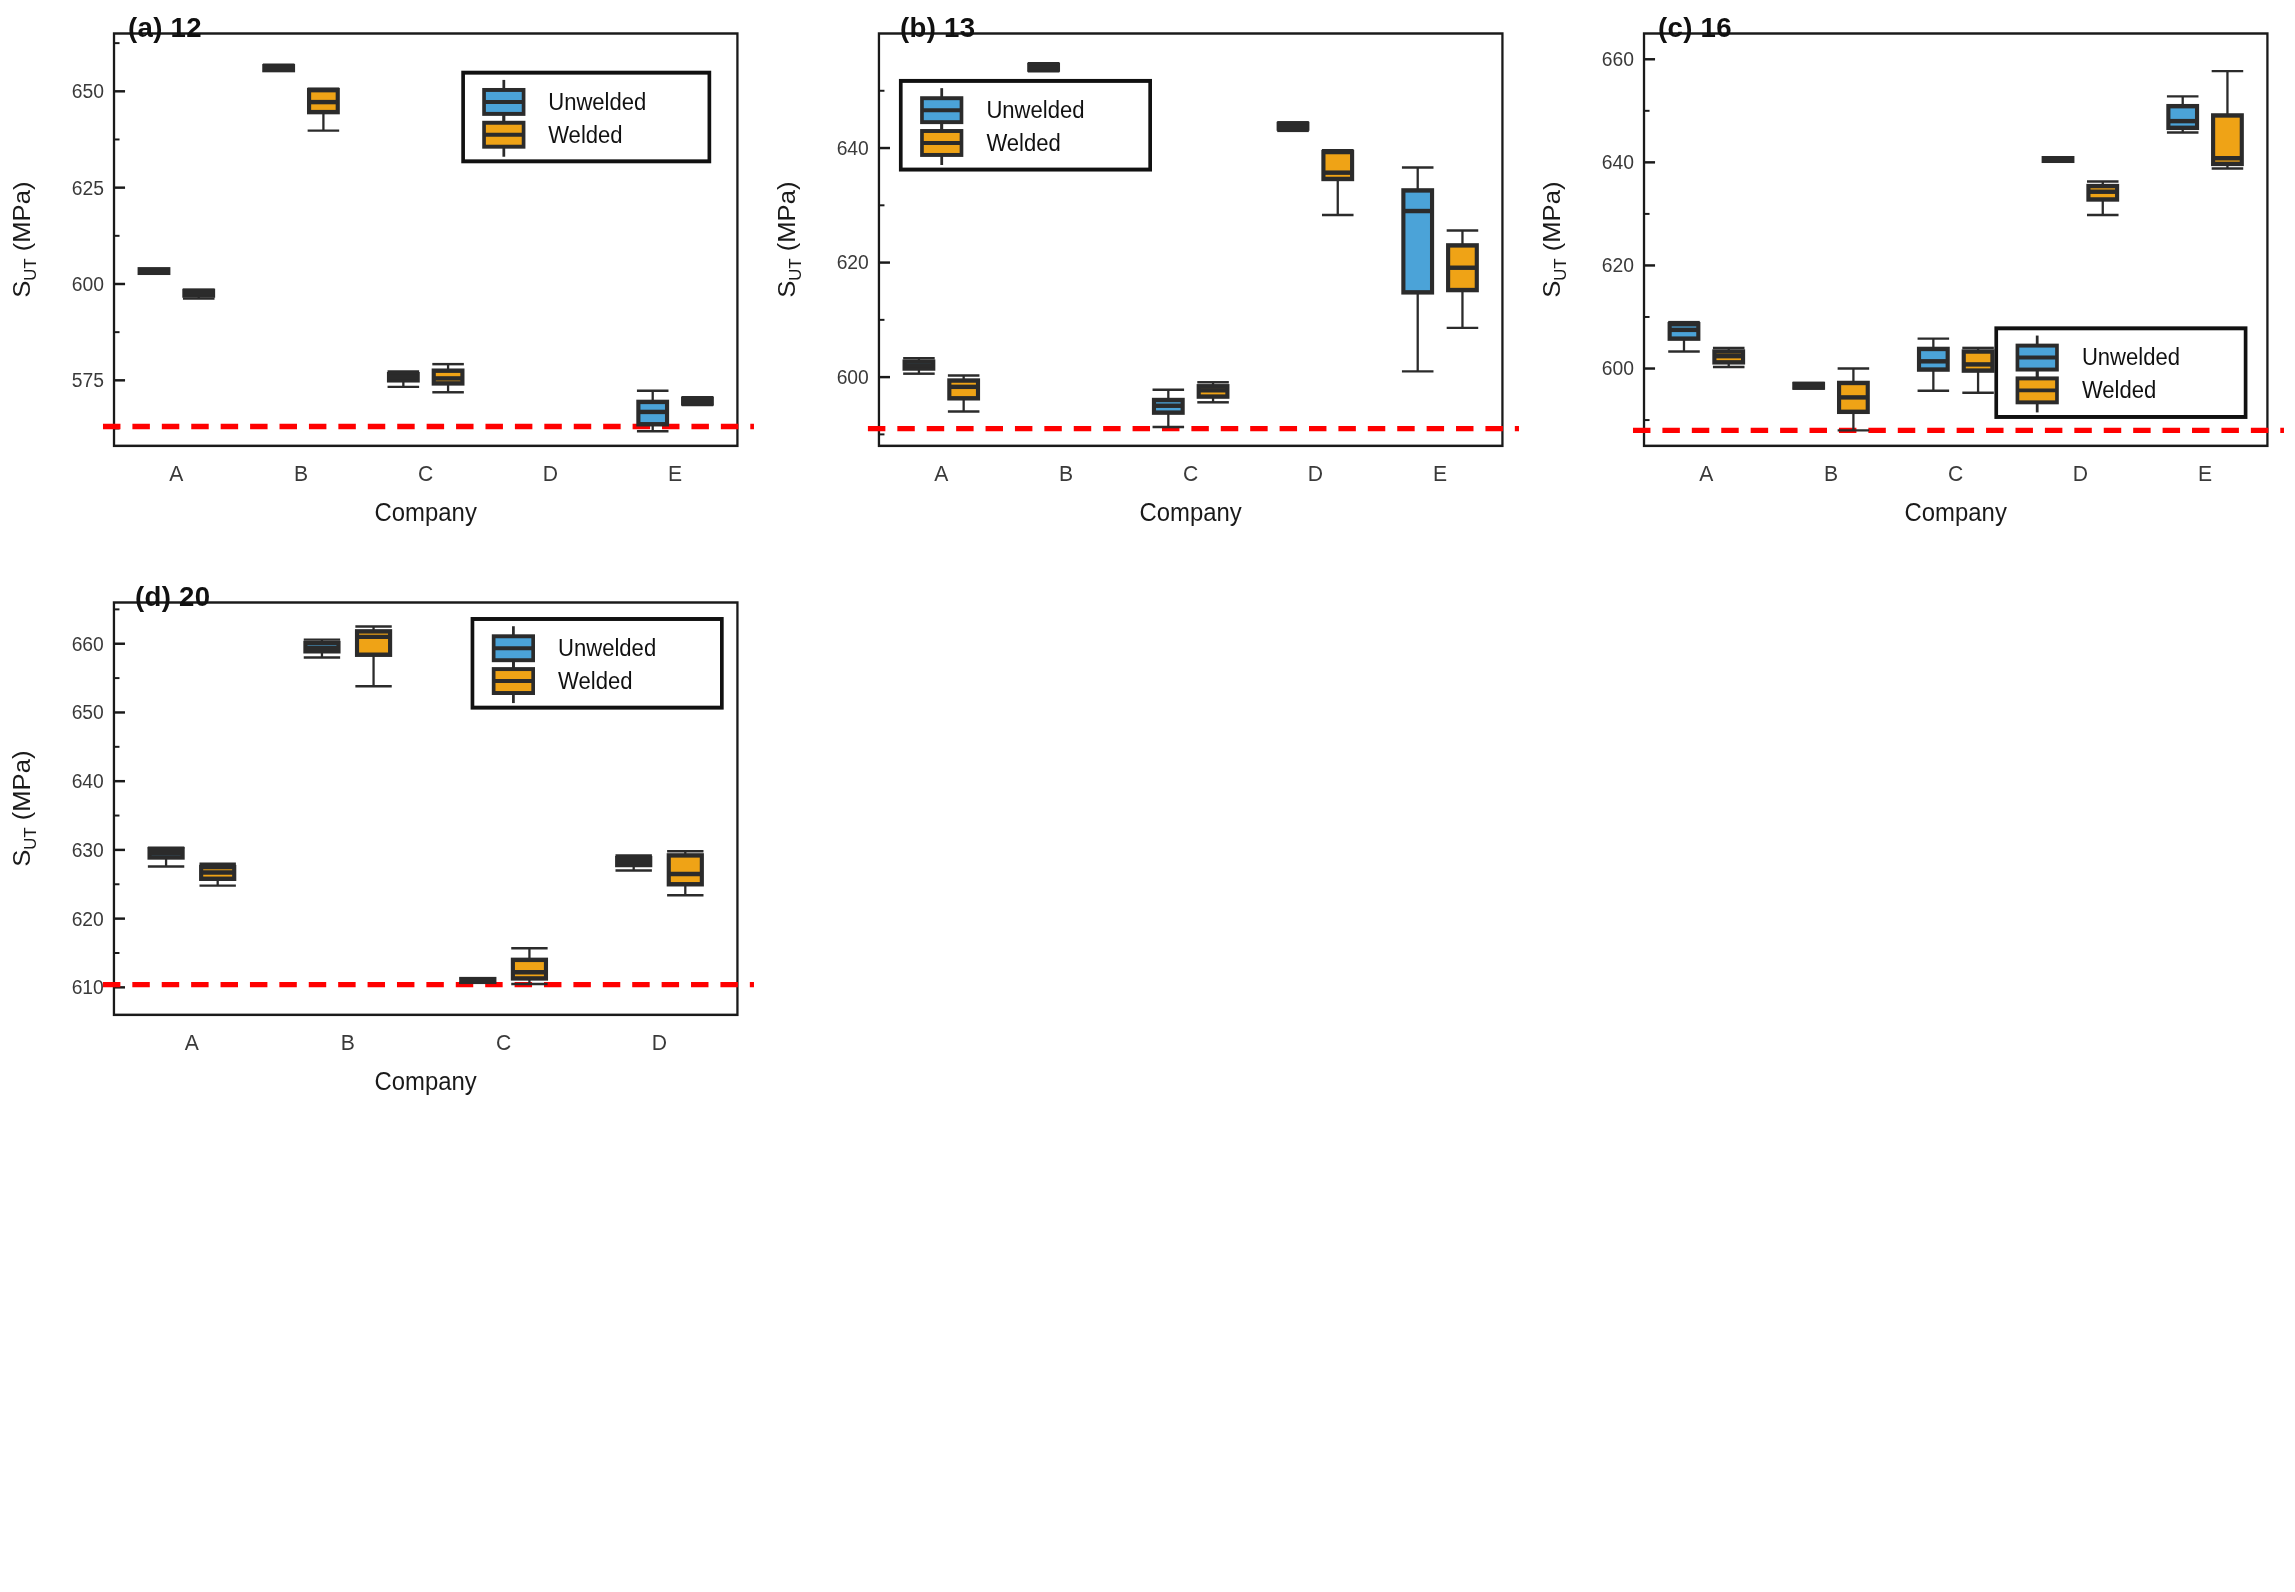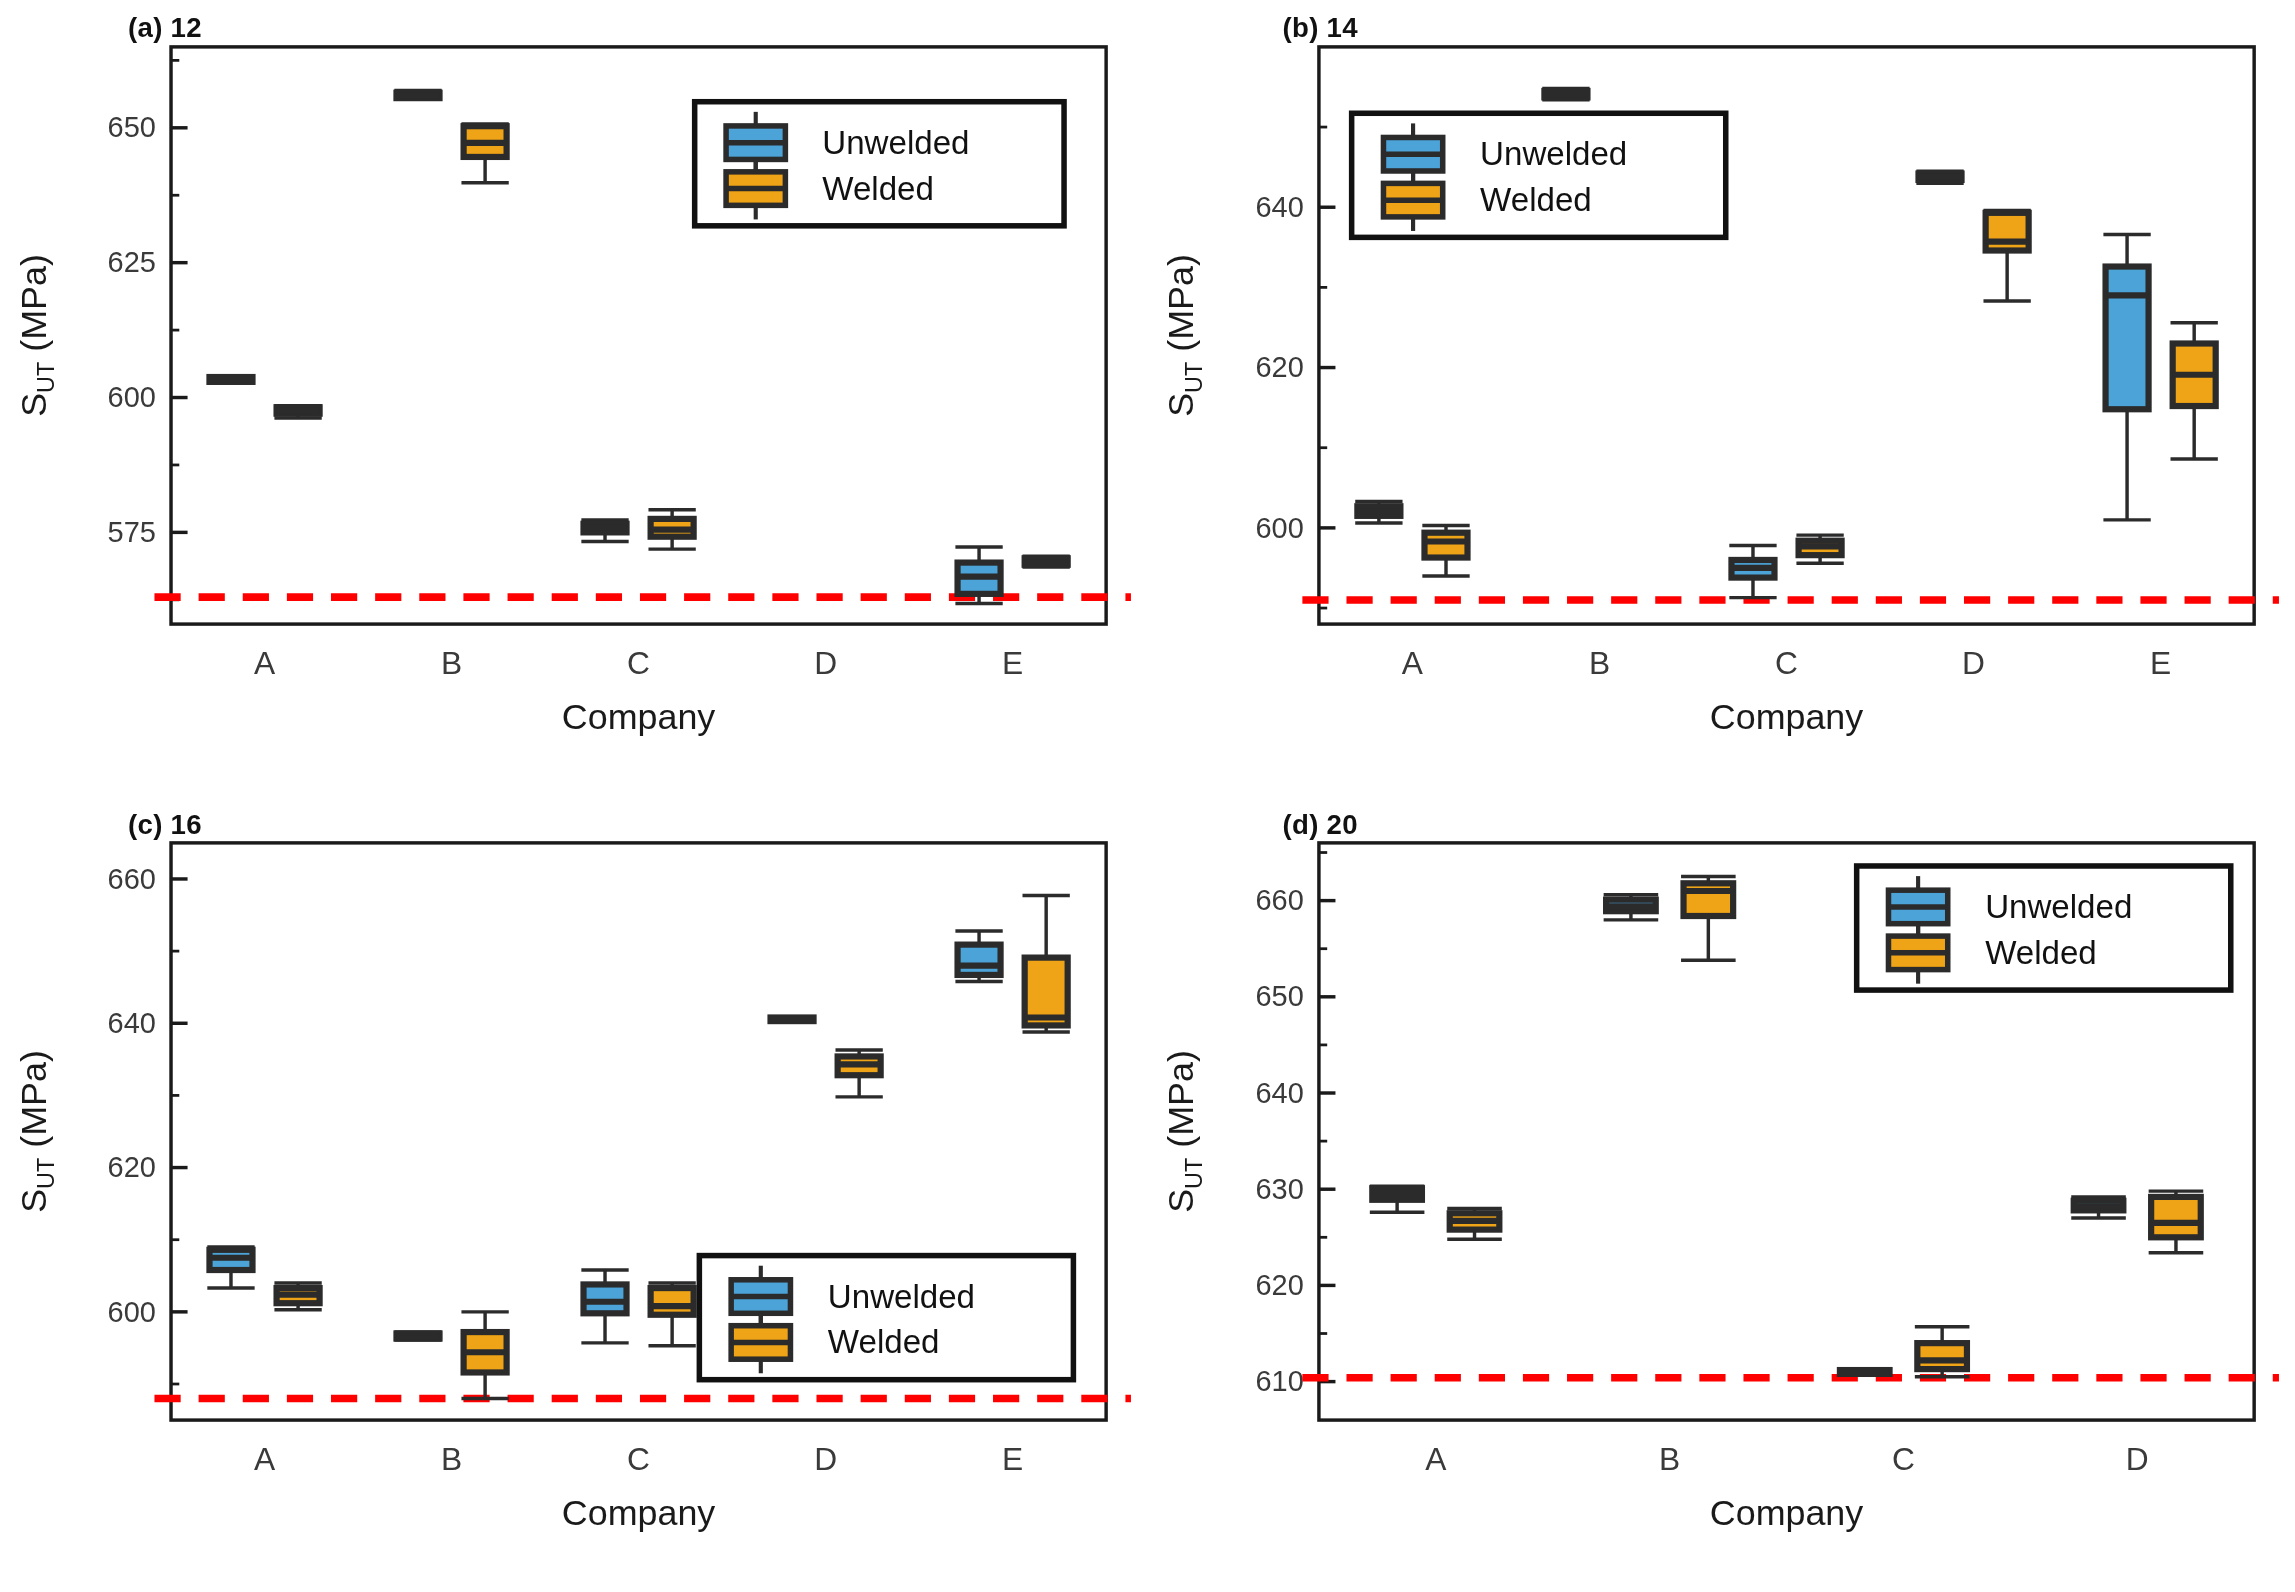--- a/index.html
+++ b/index.html
@@ -3,21 +3,21 @@
 <meta charset="utf-8">
 <style>
   html,body{margin:0;padding:0;background:#ffffff;}
   body{
     width:2295px;height:1593px;
     font-family:"Liberation Sans","DejaVu Sans",sans-serif;
     color:#1a1a1a;overflow:hidden;
   }
   #figure{
     position:relative;width:2295px;height:1138px;
-    display:grid;grid-template-columns:1fr 1fr;grid-template-rows:1fr 1fr;
+    display:grid;grid-template-columns:1fr 1fr 1fr;grid-template-rows:1fr 1fr;
   }
   .panel{position:relative;}
   .panel-svg{display:block;width:100%;height:100%;}
   .panel-tag{
     position:absolute;font-weight:bold;font-size:27.6px;letter-spacing:0.3px;
     color:#111;white-space:nowrap;
   }
 </style>
 </head>
 <body>
@@ -137,21 +137,21 @@
           <g>
             <line x1="1095.8877000000002" y1="228.78267799999995" x2="1095.8877000000002" y2="318.18432199999995" stroke="#2b2b2b" stroke-width="6"></line>
             <rect x="1052.8877000000002" y="249.18957499999993" width="86" height="48.587849999999996" fill="#EFA316" stroke="#2b2b2b" stroke-width="8"></rect>
             <line x1="1052.8877000000002" y1="273.48349999999994" x2="1138.8877000000002" y2="273.48349999999994" stroke="#2b2b2b" stroke-width="8"></line>
             <text x="1192.4497000000001" y="289.48349999999994" text-anchor="start" font-family="&quot;Liberation Sans&quot;, sans-serif" font-size="48" fill="#111">Welded</text>
           </g>
         </g>
       </svg>
   </div>
   <div class="panel">
-    <div class="panel-tag" style="left:135px;top:12.4px;">(b) 14</div>
+    <div class="panel-tag" style="left:135px;top:12.4px;">(b) 13</div>
     <svg class="panel-svg" id="svg-b" viewBox="0 0 1665 1155" preserveAspectRatio="none">
         <rect x="248" y="68" width="1357" height="837" fill="none" stroke="#1a1a1a" stroke-width="5"></rect>
         <g>
           <line x1="248" y1="765.5" x2="272" y2="765.5" stroke="#1a1a1a" stroke-width="5"></line>
           <text x="226" y="779.5" text-anchor="end" font-family="&quot;Liberation Sans&quot;, sans-serif" font-size="42" fill="#3a3a3a">600</text>
           <line x1="248" y1="533" x2="272" y2="533" stroke="#1a1a1a" stroke-width="5"></line>
           <text x="226" y="547" text-anchor="end" font-family="&quot;Liberation Sans&quot;, sans-serif" font-size="42" fill="#3a3a3a">620</text>
           <line x1="248" y1="300.5" x2="272" y2="300.5" stroke="#1a1a1a" stroke-width="5"></line>
           <text x="226" y="314.5" text-anchor="end" font-family="&quot;Liberation Sans&quot;, sans-serif" font-size="42" fill="#3a3a3a">640</text>
           <line x1="248" y1="649.25" x2="260" y2="649.25" stroke="#1a1a1a" stroke-width="4"></line>

